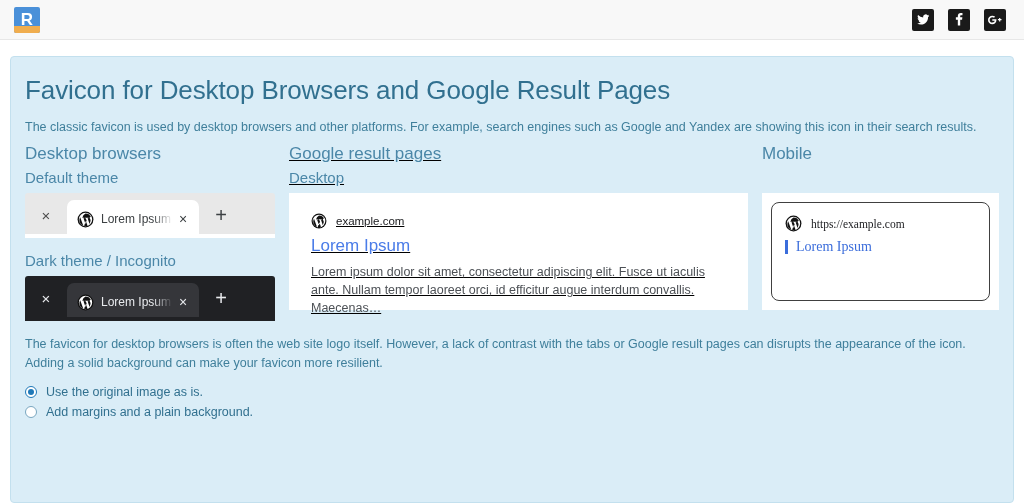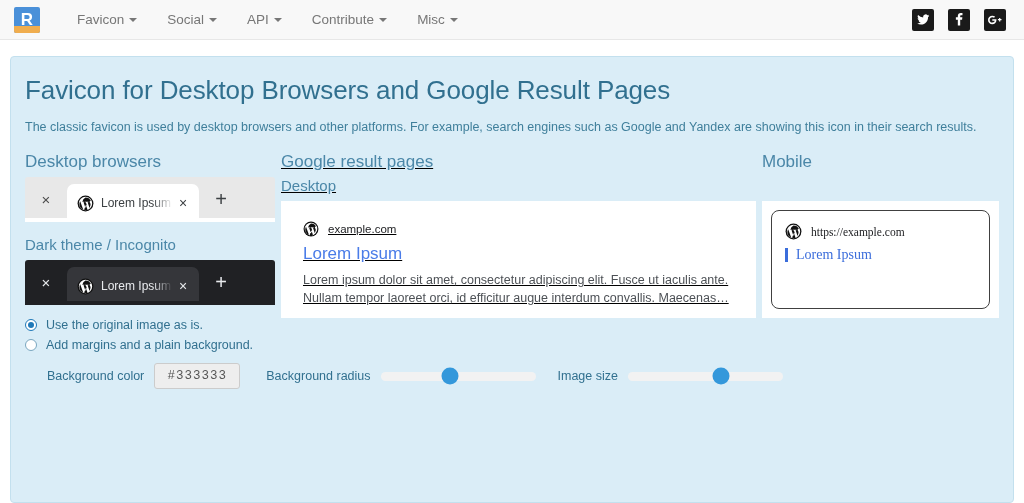--- a/index.html
+++ b/index.html
@@ -87,25 +87,25 @@
     font-size: 26px;
     font-weight: 400;
     color: #31708f;
     letter-spacing: -0.1px;
     margin-bottom: 12px;
   }
   .lead {
     font-size: 12.5px;
     color: #3f7f9b;
     line-height: 1.45;
-    margin-bottom: 16px;
-  }
-
-  
-  .cols { display: flex; gap: 6px; }
+    margin-bottom: 8px;
+  }
+
+  
+  .cols { display: flex; gap: 14px; }
   .col-desktop  { width: 250px; flex: 0 0 250px; }
   .col-google   { flex: 1 1 auto; text-decoration: underline; }
   .col-mobile   { width: 237px; flex: 0 0 237px; }
 
   h2.sec {
     font-size: 17px;
     font-weight: 400;
     color: #4b87a8;
     margin-bottom: 5px;
   }
@@ -323,42 +323,20 @@
 </style>
 </head>
 <body>
 
 <div class="navbar">
   <div class="brand">
     <span class="band"></span>
     <span class="r-glyph">R</span>
   </div>
 
-  <div class="navmenu">
-    <div class="navitem">
-      <span>Favicon</span>
-      <span class="caret"></span>
-    </div>
-    <div class="navitem">
-      <span>Social</span>
-      <span class="caret"></span>
-    </div>
-    <div class="navitem">
-      <span>API</span>
-      <span class="caret"></span>
-    </div>
-    <div class="navitem">
-      <span>Contribute</span>
-      <span class="caret"></span>
-    </div>
-    <div class="navitem">
-      <span>Misc</span>
-      <span class="caret"></span>
-    </div>
-  </div>
 
   <div class="socials">
     <div class="sq-icon">
       <svg width="13" height="13" viewBox="0 0 24 24" fill="#fff">
           <path d="M23 4.9c-.8.4-1.7.6-2.6.8 1-.6 1.7-1.5 2-2.6-.9.5-1.9.9-3 1.1a4.6 4.6 0 0 0-7.9 4.2A13.1 13.1 0 0 1 2 3.8a4.6 4.6 0 0 0 1.4 6.2c-.7 0-1.5-.2-2.1-.6v.1c0 2.2 1.6 4.1 3.7 4.5-.4.1-.9.2-1.3.2-.3 0-.6 0-.9-.1a4.6 4.6 0 0 0 4.3 3.2 9.3 9.3 0 0 1-5.8 2c-.4 0-.7 0-1.1-.1a13 13 0 0 0 7.1 2.1c8.5 0 13.1-7 13.1-13.1v-.6c.9-.7 1.7-1.5 2.3-2.4z"></path>
         </svg>
     </div>
     <div class="sq-icon">
       <svg width="13" height="13" viewBox="0 0 24 24" fill="#fff">
           <path d="M15.1 4h2.4V.2C17 .1 15.7 0 14.2 0c-3.1 0-5.3 2-5.3 5.6V8H5.3v4.3h3.6V23h4.4V12.3h3.5l.5-4.3h-4V6c0-1.3.3-2 2.2-2z"></path>
@@ -375,20 +353,21 @@
 
 <div class="panel">
 
   <h1 class="page-title">Favicon for Desktop Browsers and Google Result Pages</h1>
   <p class="lead">The classic favicon is used by desktop browsers and other platforms. For example, search engines such as Google and Yandex are showing this icon in their search results.</p>
 
   <div class="cols">
 
     <div class="col-desktop">
       <h2 class="sec">Desktop browsers</h2>
+      <h3 class="sub">Default theme</h3>
 
       <div class="tabbar light">
         <div class="tab-x">×</div>
         <div class="tab">
           <span class="tab-fav">
             <svg width="17" height="17" viewBox="0 0 24 24">
                 <circle cx="12" cy="12" r="11.2" fill="#111"></circle>
                 <path d="M12 2.6a9.4 9.4 0 1 0 0 18.8 9.4 9.4 0 0 0 0-18.8zm0 1a8.4 8.4 0 0 1 7.6 4.8h-.6c-.7 0-1.2.6-1.2 1.3 0 .6.3 1.1.7 1.7.3.5.6 1.1.6 2 0 .6-.2 1.4-.6 2.4l-.8 2.5-2.7-8c.4 0 .9-.1.9-.1.4-.1.4-.7 0-.7 0 0-1.3.1-2.1.1s-2.1-.1-2.1-.1c-.4 0-.5.7-.1.7 0 0 .4.1.8.1l1.2 3.2-1.6 4.9-2.8-8.1c.4 0 .9-.1.9-.1.4-.1.4-.7-.1-.7 0 0-1.2.1-2 .1h-.5A8.4 8.4 0 0 1 12 3.6zM4.5 8.8l4.4 12A8.4 8.4 0 0 1 4.5 8.8zm7.8 12.4c-.8 0-1.5-.1-2.2-.3l2.4-6.9 2.4 6.7v.1a8.4 8.4 0 0 1-2.6.4z" fill="#fff"></path>
               </svg>
           </span>
@@ -455,42 +434,25 @@
           <div class="m-title-row">
             <span class="m-bar"></span>
             <span class="m-title">Lorem Ipsum</span>
           </div>
         </div>
       </div>
     </div>
 
   </div>
 
+  <p class="footnote">The favicon for desktop browsers is often the web site logo itself. However, a lack of contrast with the tabs or Google result pages can disrupts the appearance of the icon. Adding a solid background can make your favicon more resilient.</p>
 
   <div class="radio-row">
     <span class="radio checked"></span>
     <span>Use the original image as is.</span>
   </div>
   <div class="radio-row">
     <span class="radio"></span>
     <span>Add margins and a plain background.</span>
   </div>
 
-  <div class="ctl-row">
-    <span class="ctl-label">Background color</span>
-    <input class="color-input" type="text" value="#333333" style="">
-
-    <span class="gap-32"></span>
-
-    <span class="ctl-label">Background radius</span>
-    <div class="slider">
-      <span class="thumb" id="radius-thumb" style="left: 45%;"></span>
-    </div>
-
-    <span class="gap-26"></span>
-
-    <span class="ctl-label">Image size</span>
-    <div class="slider">
-      <span class="thumb" id="size-thumb" style="left: 60%;"></span>
-    </div>
-  </div>
 
 </div>
 
 </body></html>

